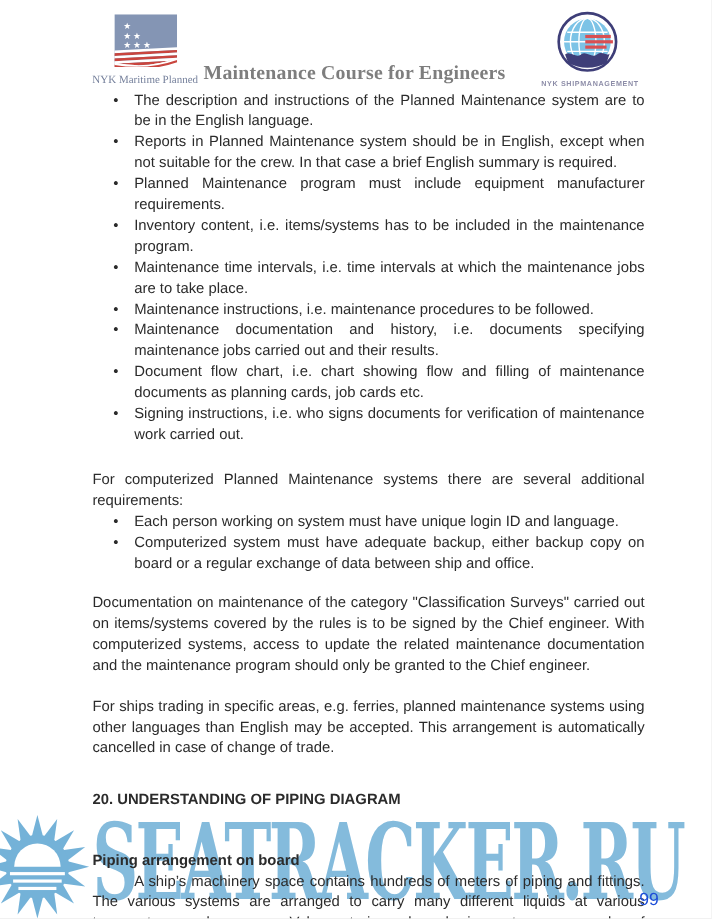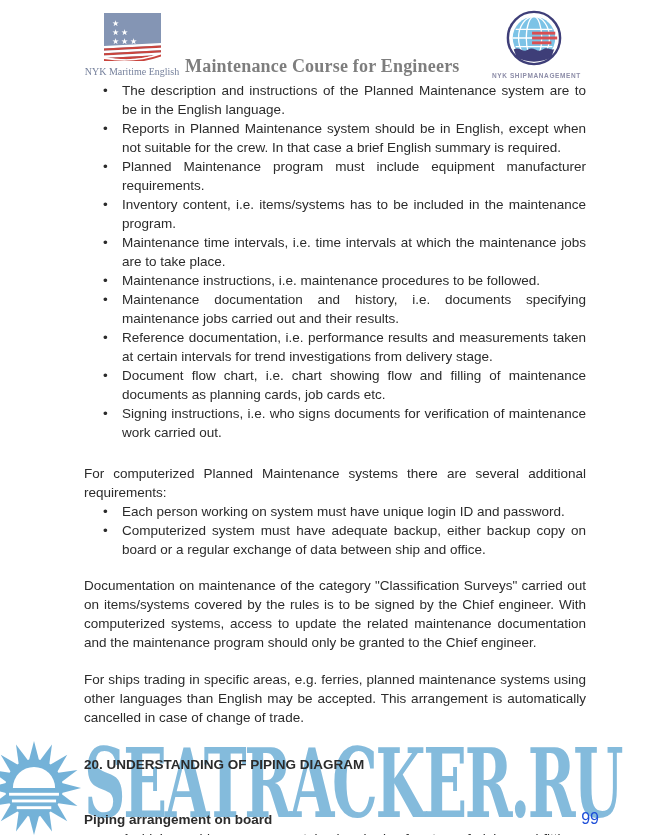--- a/index.html
+++ b/index.html
@@ -114,21 +114,21 @@
         <polygon points="0,35.4 57,32.4 57,34.8 0,37.8" fill="#c9453e"></polygon>
         <polygon points="0,37.8 57,34.8 57,37.2 0,40.2" fill="#ffffff"></polygon>
         <polygon points="0,40.2 57,37.2 57,39.6 0,42.6" fill="#c9453e"></polygon>
         <polygon points="0,42.6 57,39.6 57,42 0,45" fill="#ffffff"></polygon>
         <polygon points="0,45 57,42 57,44.4 0,47.4" fill="#c9453e"></polygon>
         <path d="M0 47.4 L57 44.4 L57 40 Q 30 50 0 44 Z" fill="#ffffff"></path>
         <path d="M0 48 L0 44 Q 30 50 57 40 L57 48 Z" fill="#ffffff"></path>
         <path d="M0 46 Q 30 51 57 41.5 L57 43.5 Q 30 53 0 48 Z" fill="#c9453e"></path>
       </g>
     </svg>
-    <div class="college-caption">NYK Maritime English</div>
+    <div class="college-caption">NYK Maritime Planned</div>
   </div>
 
   <div class="page-title">Maintenance Course for Engineers</div>
 
   <div class="ship-logo-wrap">
     <svg width="58" height="58" viewBox="0 0 60 60">
       <circle cx="30" cy="30" r="27" fill="#ffffff" stroke="#3e3e78" stroke-width="2.5"></circle>
       <circle cx="30" cy="30" r="22" fill="#7cc3e6"></circle>
       <g stroke="#ffffff" stroke-width="1.3" fill="none">
         <ellipse cx="30" cy="30" rx="8" ry="22"></ellipse>
@@ -174,29 +174,28 @@
 
   <div class="content">
     <ul class="bullets">
       <li>The description and instructions of the Planned Maintenance system are to be in the English language.</li>
       <li>Reports in Planned Maintenance system should be in English, except when not suitable for the crew. In that case a brief English summary is required.</li>
       <li>Planned Maintenance program must include equipment manufacturer requirements.</li>
       <li>Inventory content, i.e. items/systems has to be included in the maintenance program.</li>
       <li>Maintenance time intervals, i.e. time intervals at which the maintenance jobs are to take place.</li>
       <li>Maintenance instructions, i.e. maintenance procedures to be followed.</li>
       <li>Maintenance documentation and history, i.e. documents specifying maintenance jobs carried out and their results.</li>
-      <li>Reference documentation, i.e. performance results and measurements taken at certain intervals for trend investigations from delivery stage.</li>
       <li>Document flow chart, i.e. chart showing flow and filling of maintenance documents as planning cards, job cards etc.</li>
       <li>Signing instructions, i.e. who signs documents for verification of maintenance work carried out.</li>
     </ul>
 
     <p class="para-computerized">For computerized Planned Maintenance systems there are several additional requirements:</p>
 
     <ul class="bullets list-computerized">
-      <li>Each person working on system must have unique login ID and password.</li>
+      <li>Each person working on system must have unique login ID and language.</li>
       <li>Computerized system must have adequate backup, either backup copy on board or a regular exchange of data between ship and office.</li>
     </ul>
 
     <p class="para-documentation">Documentation on maintenance of the category "Classification Surveys" carried out on items/systems covered by the rules is to be signed by the Chief engineer. With computerized systems, access to update the related maintenance documentation and the maintenance program should only be granted to the Chief engineer.</p>
 
     <p class="para-ships">For ships trading in specific areas, e.g. ferries, planned maintenance systems using other languages than English may be accepted. This arrangement is automatically cancelled in case of change of trade.</p>
 
     <p class="section-heading">20. UNDERSTANDING OF PIPING DIAGRAM</p>
 
     <p class="sub-heading">Piping arrangement on board</p>

